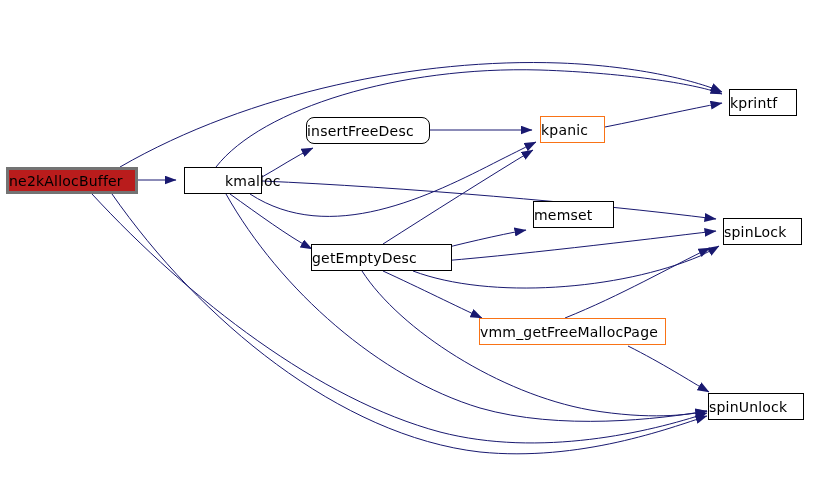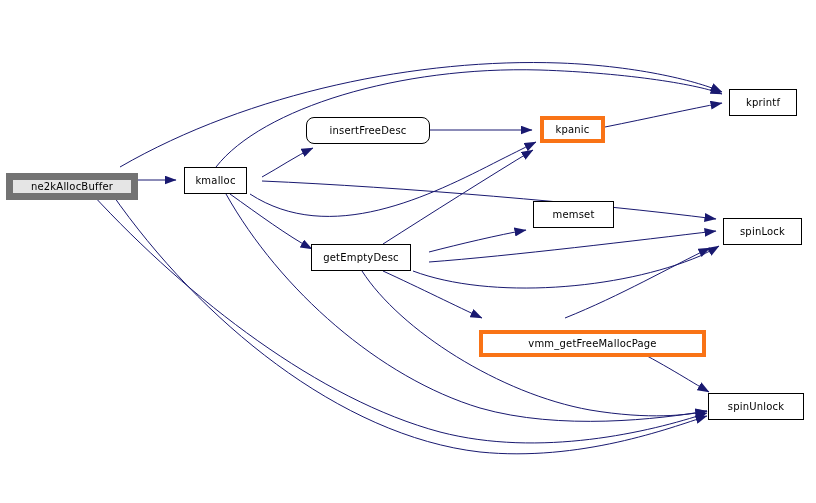--- a/index.html
+++ b/index.html
@@ -22,36 +22,34 @@
     left: 0;
     top: 0;
     width: 816px;
     height: 503px;
   }
   .node {
     position: absolute;
     box-sizing: border-box;
     display: flex;
     align-items: center;
-    justify-content: center;
     background: #ffffff;
     border: 1px solid #000000;
     color: #000000;
-    font-size: 10px;
+    font-size: 14px;
     line-height: 1;
     white-space: nowrap;
     letter-spacing: 0.2px;
   }
   .node.current {
-    background: #e5e5e5;
-    border: 7px solid #737373;
-    margin-top: 6px;
+    background: #b91c1c;
+    border: 3px solid #737373;
   }
   .node.highlight {
-    border: 4px solid #f97316;
+    border: 1px solid #f97316;
   }
 </style>
 </head>
 <body>
 
 <div id="graph-canvas">
   <svg id="edge-layer" viewBox="0 0 816 503" width="816" height="503" xmlns="http://www.w3.org/2000/svg">
     <defs>
       <marker id="arrowhead" viewBox="0 0 12 9" refX="11.5" refY="4.5" markerWidth="12" markerHeight="9" orient="auto-start-reverse" markerUnits="userSpaceOnUse">
         <path d="M0,0 L12,4.5 L0,9 z" fill="#191970"></path>
@@ -77,36 +75,36 @@
         <path d="M605,127 C650,118 690,109 722,103" fill="none" stroke="#191970" stroke-width="1" marker-end="url(#arrowhead)"></path>
         <path d="M628,346 C662,363 690,381 709,392" fill="none" stroke="#191970" stroke-width="1" marker-end="url(#arrowhead)"></path>
         <path d="M565,318 C620,296 672,266 710,248" fill="none" stroke="#191970" stroke-width="1" marker-end="url(#arrowhead)"></path>
         <path d="M112,194 C200,320 340,436 480,452 C580,462 670,428 707,416" fill="none" stroke="#191970" stroke-width="1" marker-end="url(#arrowhead)"></path>
       </g>
   </svg>
   <div id="nodes-group">
       <div class="node current" style="left: 6px; top: 167px; width: 132px; height: 27px;">
         <span>ne2kAllocBuffer</span>
       </div>
-      <div class="node" style="left: 184px; top: 167px; width: 63px; height: 27px;">
+      <div class="node" style="left: 184px; top: 167px; width: 78px; height: 27px; padding-left: 40px;">
         <span>kmalloc</span>
       </div>
       <div class="node" style="left: 306px; top: 117px; width: 124px; height: 27px; border-radius: 8px;">
         <span>insertFreeDesc</span>
       </div>
-      <div class="node" style="left: 311px; top: 244px; width: 100px; height: 27px;">
+      <div class="node" style="left: 311px; top: 244px; width: 141px; height: 27px;">
         <span>getEmptyDesc</span>
       </div>
       <div class="node highlight" style="left: 540px; top: 116px; width: 65px; height: 27px;">
         <span>kpanic</span>
       </div>
       <div class="node" style="left: 533px; top: 201px; width: 81px; height: 27px;">
         <span>memset</span>
       </div>
-      <div class="node highlight" style="left: 479px; top: 318px; width: 227px; height: 27px; margin-top: 12px;">
+      <div class="node highlight" style="left: 479px; top: 318px; width: 187px; height: 27px;">
         <span>vmm_getFreeMallocPage</span>
       </div>
       <div class="node" style="left: 729px; top: 89px; width: 68px; height: 27px;">
         <span>kprintf</span>
       </div>
       <div class="node" style="left: 723px; top: 218px; width: 79px; height: 27px;">
         <span>spinLock</span>
       </div>
       <div class="node" style="left: 708px; top: 393px; width: 96px; height: 27px;">
         <span>spinUnlock</span>

